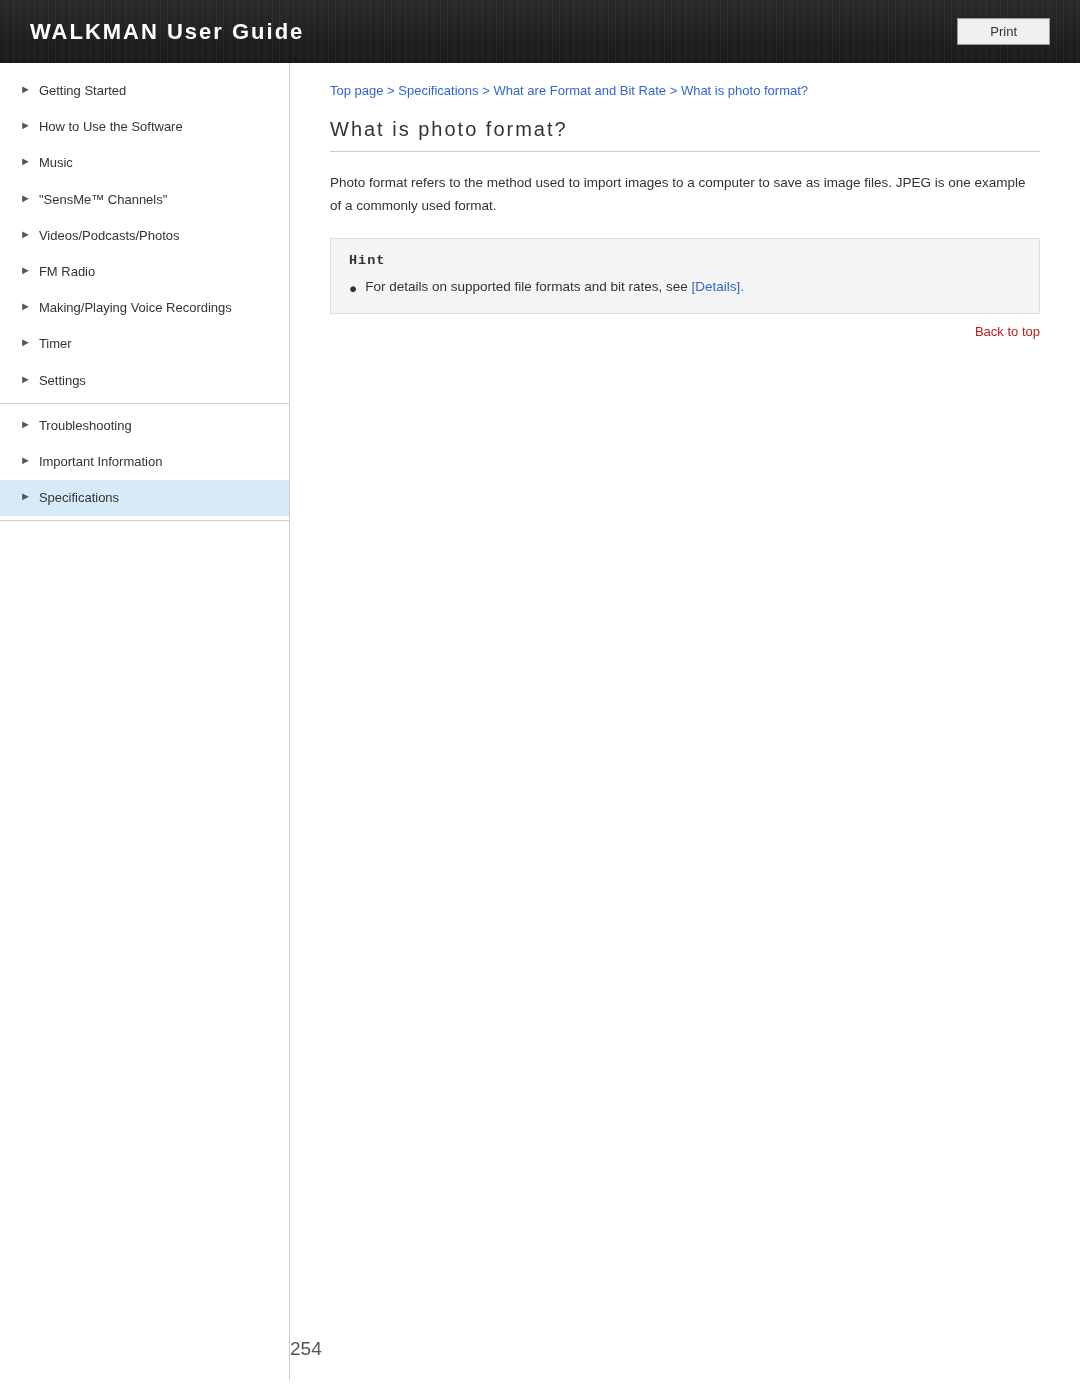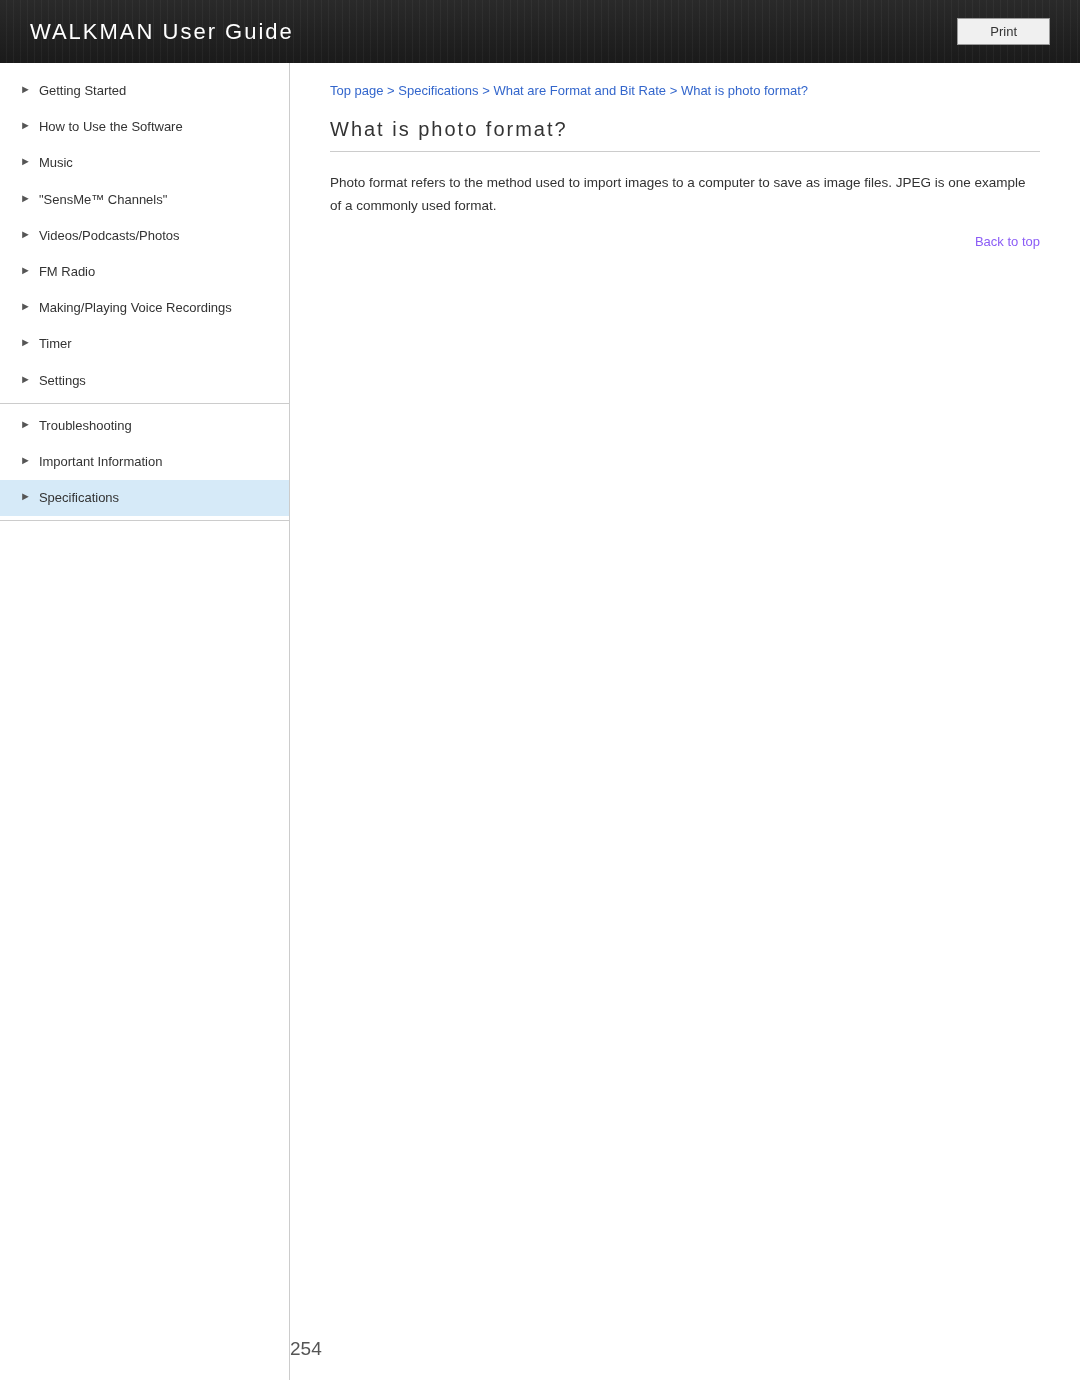--- a/index.html
+++ b/index.html
@@ -37,21 +37,21 @@
         transparent,
         transparent 6px,
         rgba(255,255,255,0.04) 6px,
         rgba(255,255,255,0.04) 7px
       );
     }
 
     .header-title {
       color: #ffffff;
       font-size: 22px;
-      font-weight: normal;
+      font-weight: bold;
       letter-spacing: 2px;
       font-family: Arial, sans-serif;
       position: relative;
       z-index: 1;
     }
 
     .print-button {
       background: #f0f0f0;
       border: 1px solid #999;
       padding: 5px 32px;
@@ -206,21 +206,21 @@
     }
 
     
     .back-to-top {
       text-align: right;
       margin-top: 10px;
       font-size: 13px;
     }
 
     .back-to-top a {
-      color: #8b5cf6;
+      color: #b91c1c;
       text-decoration: none;
       cursor: pointer;
     }
 
     
     .footer {
       border-top: 1px solid #cccccc;
       padding: 20px;
       text-align: center;
       font-size: 13px;
@@ -325,20 +325,29 @@
 
       <div class="breadcrumb">
         <a>Top page</a><span> &gt; </span><a>Specifications</a><span> &gt; </span><a>What are Format and Bit Rate</a><span> &gt; </span><span>What is photo format?</span>
       </div>
 
       <h1 class="page-title">What is photo format?</h1>
 
       <p class="content-paragraph">Photo format refers to the method used to import images to a computer to save as image files. JPEG is one example of a commonly used format.</p>
 
 
+      <div class="hint-box">
+        <div class="hint-title">Hint</div>
+        <div class="hint-item">
+          <span class="hint-bullet">●</span>
+          <span>
+            <span>For details on supported file formats and bit rates, see </span><a class="hint-link">[Details].</a>
+          </span>
+        </div>
+      </div>
 
       <div class="back-to-top">
         <a>Back to top</a>
       </div>
 
     </div>
 
 
     <div class="page-number">254</div>
 

